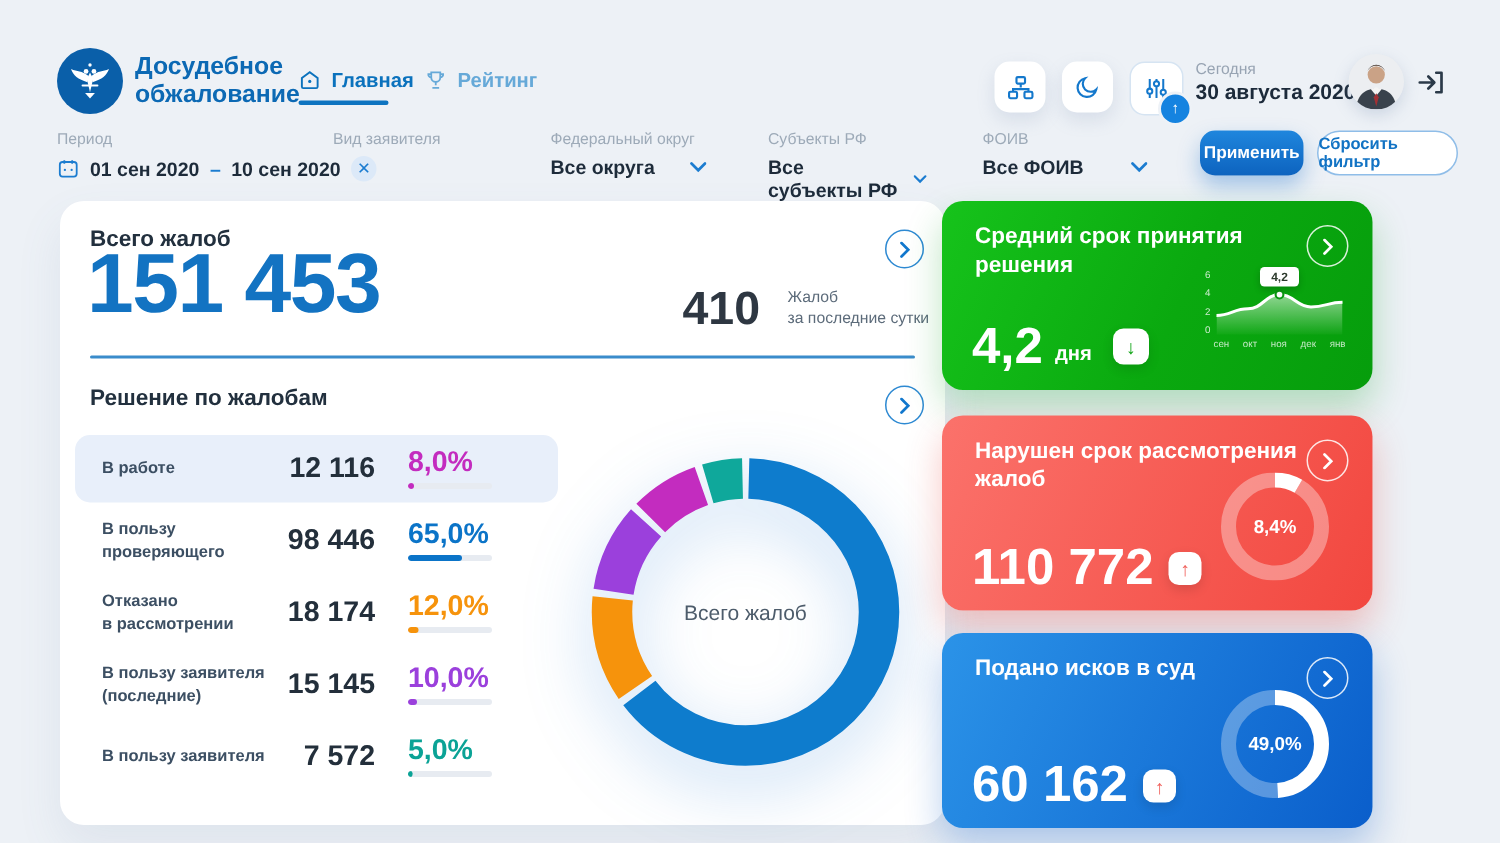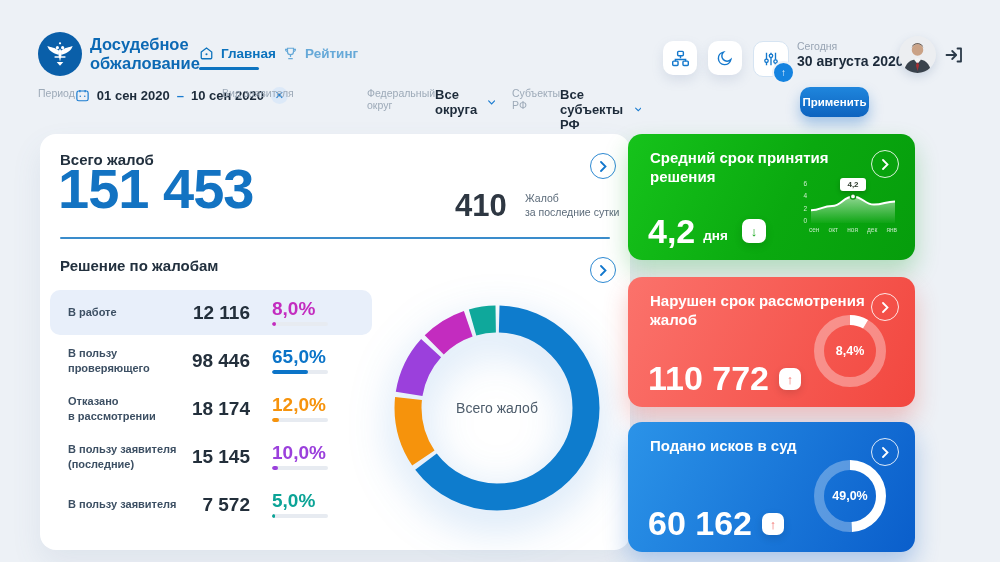--- a/index.html
+++ b/index.html
@@ -20,21 +20,21 @@
   .slider-wrap{position:relative;}
   .badge-up{position:absolute;right:-6px;bottom:-7px;width:19px;height:19px;border-radius:50%;background:#1583e0;border:2px solid #eef2f7;display:flex;align-items:center;justify-content:center;color:#fff;font-size:10px;font-weight:700;}
   .today-label{left:797px;top:20px;font-size:10.5px;color:#98a4b3;}
   .today-date{left:797px;top:33px;font-size:14px;font-weight:700;color:#1c2a3a;}
   .avatar{left:899px;top:16px;width:37px;height:37px;border-radius:50%;overflow:hidden;background:#e9edf1;cursor:pointer;box-shadow:0 4px 10px rgba(110,135,170,.25);}
   .logout{left:944px;top:25px;cursor:pointer;}
 
   
   .f-label{font-size:10.5px;color:#9daab8;}
   .f-value{font-size:13px;font-weight:700;color:#1d2b3a;display:flex;align-items:center;gap:7px;cursor:pointer;}
-  .f-group{display:flex;flex-direction:row;gap:0;}
+  .f-group{display:flex;flex-direction:column;gap:5px;}
   .chev-down{margin-left:auto;}
   .dash{color:#1b7cd0;font-weight:700;}
   .x-clear{width:17px;height:17px;border-radius:50%;background:#dce9f8;color:#1b7cd0;font-size:11px;font-weight:700;display:flex;align-items:center;justify-content:center;cursor:pointer;}
   .btn-apply{left:800px;top:67px;width:69px;height:30px;border-radius:10px;background:linear-gradient(180deg,#1f86dd,#0d63bf);color:#fff;font-size:11.5px;font-weight:700;display:flex;align-items:center;justify-content:center;cursor:pointer;box-shadow:0 7px 14px rgba(20,110,200,.35);}
   .btn-reset{left:878px;top:67px;width:94px;height:30px;border-radius:15px;background:#fff;border:1.5px solid #8fbde8;color:#1273c4;font-size:11px;font-weight:700;display:flex;align-items:center;justify-content:center;cursor:pointer;box-sizing:border-box;}
 
   
   .main-card{left:40px;top:114px;width:590px;height:416px;background:#fff;border-radius:16px;box-shadow:0 14px 30px rgba(90,120,160,.10);}
   .card-h{font-size:15px;font-weight:700;color:#22303e;}
   .chev-circle{width:26px;height:26px;border-radius:50%;border:1.6px solid #2d89d2;background:#fff;display:flex;align-items:center;justify-content:center;cursor:pointer;box-sizing:border-box;}
@@ -200,22 +200,32 @@
   <div class="abs f-group" style="left:512px;top:67px;width:106px;">
     <span class="f-label">Субъекты РФ</span>
     <span class="f-value">
       <span>Все субъекты РФ</span>
       <svg class="chev-down" width="11" height="7" viewBox="0 0 11 7" fill="none" stroke="#1b7cd0" stroke-width="1.8" stroke-linecap="round">
           <path d="M1 1 L5.5 5.5 L10 1"></path>
         </svg>
     </span>
   </div>
 
+  <div class="abs f-group" style="left:655px;top:67px;width:110px;">
+    <span class="f-label">ФОИВ</span>
+    <span class="f-value">
+      <span>Все ФОИВ</span>
+      <svg class="chev-down" width="11" height="7" viewBox="0 0 11 7" fill="none" stroke="#1b7cd0" stroke-width="1.8" stroke-linecap="round">
+          <path d="M1 1 L5.5 5.5 L10 1"></path>
+        </svg>
+    </span>
+  </div>
 
   <div class="abs btn-apply">Применить</div>
+  <div class="abs btn-reset">Сбросить фильтр</div>
 
   <div class="abs main-card">
     <div class="abs card-h" style="left:20px;top:17px;">Всего жалоб</div>
     <div class="abs chev-circle" style="right:14px;top:19px;">
       <svg width="7" height="11" viewBox="0 0 7 11" fill="none" stroke="#1177cd" stroke-width="1.8" stroke-linecap="round">
           <path d="M1 1 L5.5 5.5 L1 10"></path>
         </svg>
     </div>
     <div class="abs big-number">151 453</div>
     <div class="abs daily-value">410</div>

